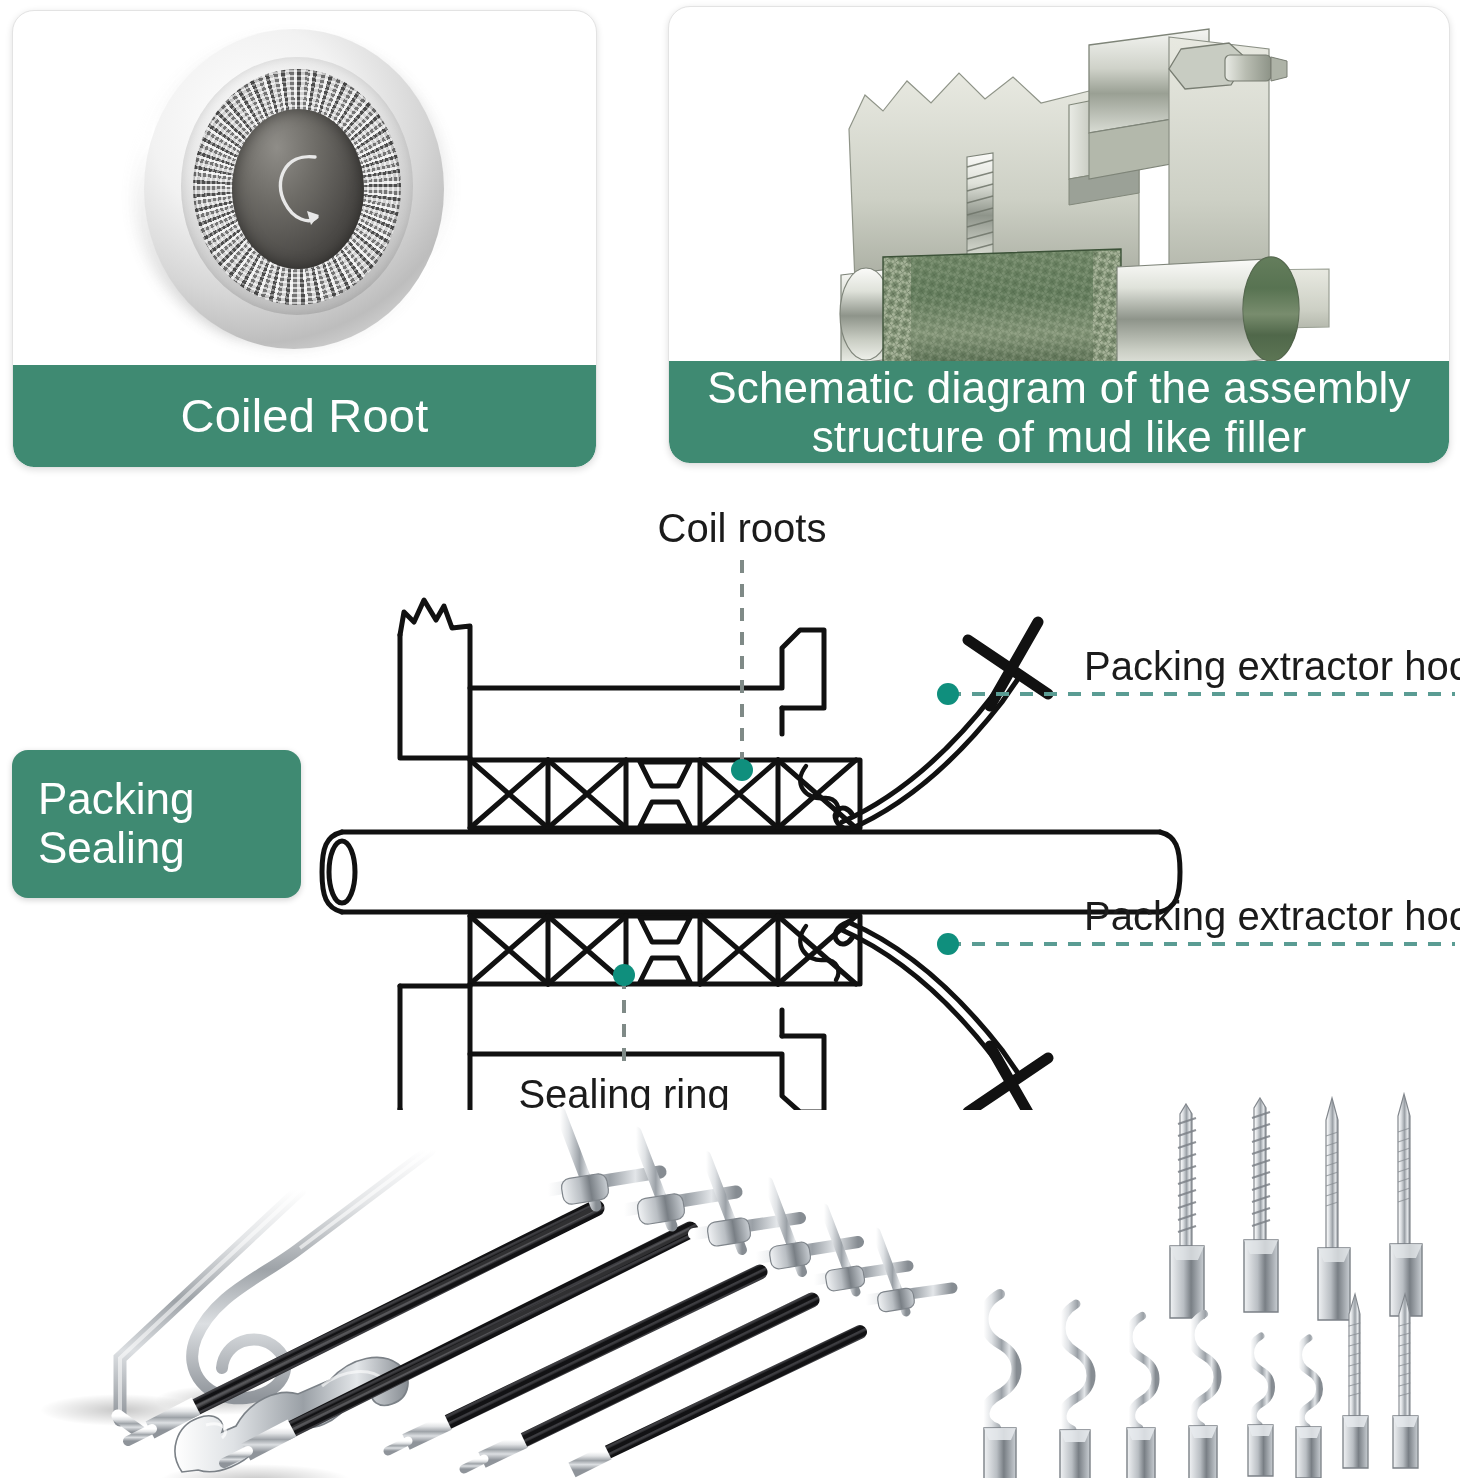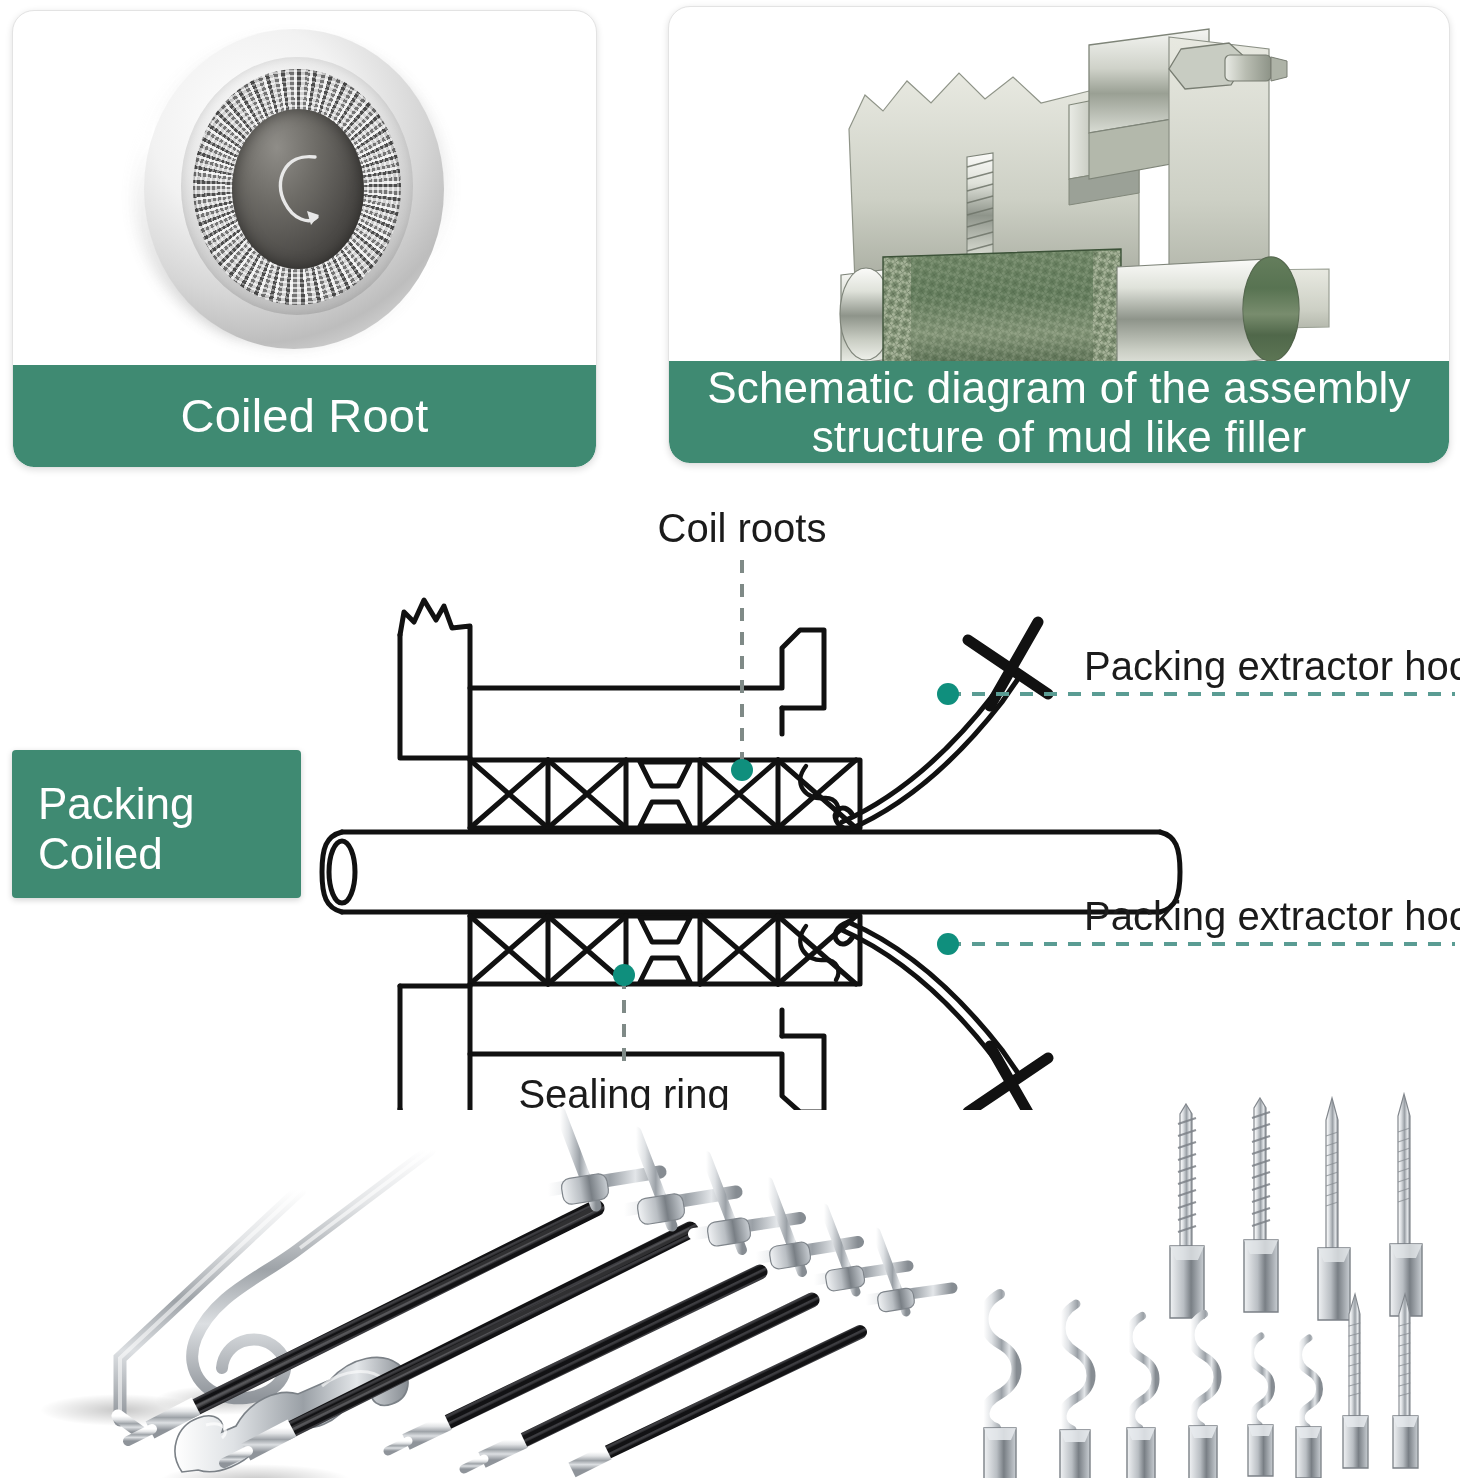--- a/index.html
+++ b/index.html
@@ -79,22 +79,22 @@
 
   
   .sc-wrap{position:absolute;left:0;top:0;width:780px;height:356px;overflow:hidden;}
 
   
   #tech-diagram{position:absolute;left:0;top:470px;width:1460px;height:640px;}
 
   .badge{
     position:absolute;
     background:#3f8a72;color:#fff;
-    border-radius:4px;
-    display:flex;align-items:flex-end;
+    border-radius:16px;
+    display:flex;align-items:center;
     padding:18px 24px 20px 26px;
     box-shadow:0 2px 6px rgba(0,0,0,.18);
     line-height:1.12;font-size:44px;
   }
   #badge-packing{left:12px;top:750px;width:239px;height:110px;}
 
   
   #product-photo{position:absolute;left:0;top:1080px;width:1460px;height:398px;}
 
   .lbl{font-family:"Liberation Sans","DejaVu Sans",sans-serif;}
@@ -204,21 +204,21 @@
         <ellipse cx="602" cy="302" rx="28" ry="52" fill="#6e8464" stroke="#56664f" stroke-width="1.3"></ellipse>
         <ellipse cx="602" cy="302" rx="28" ry="52" fill="url(#gPack)" opacity=".65"></ellipse>
       </svg>
     </div>
     <div class="card-caption" id="cap-schem">Schematic diagram of the assembly structure of mud like filler</div>
   </div>
 
   <div class="badge" id="badge-packing">
     <div>
       <div>Packing</div>
-      <div>Coiled</div>
+      <div>Sealing</div>
     </div>
   </div>
 
   <svg id="tech-diagram" viewBox="0 0 1460 640">
     <g stroke="#111111" fill="none" stroke-width="5" stroke-linejoin="round" stroke-linecap="round">
 
       <path d="M400 165 L404 142 L414 152 L424 130 L436 150 L444 136 L452 158 L470 156 L470 218
                L782 218 L782 178 L800 160 L824 160 L824 238 L782 238"></path>
       <path d="M400 165 L400 288 L470 288"></path>
       <path d="M470 218 L470 288"></path>

